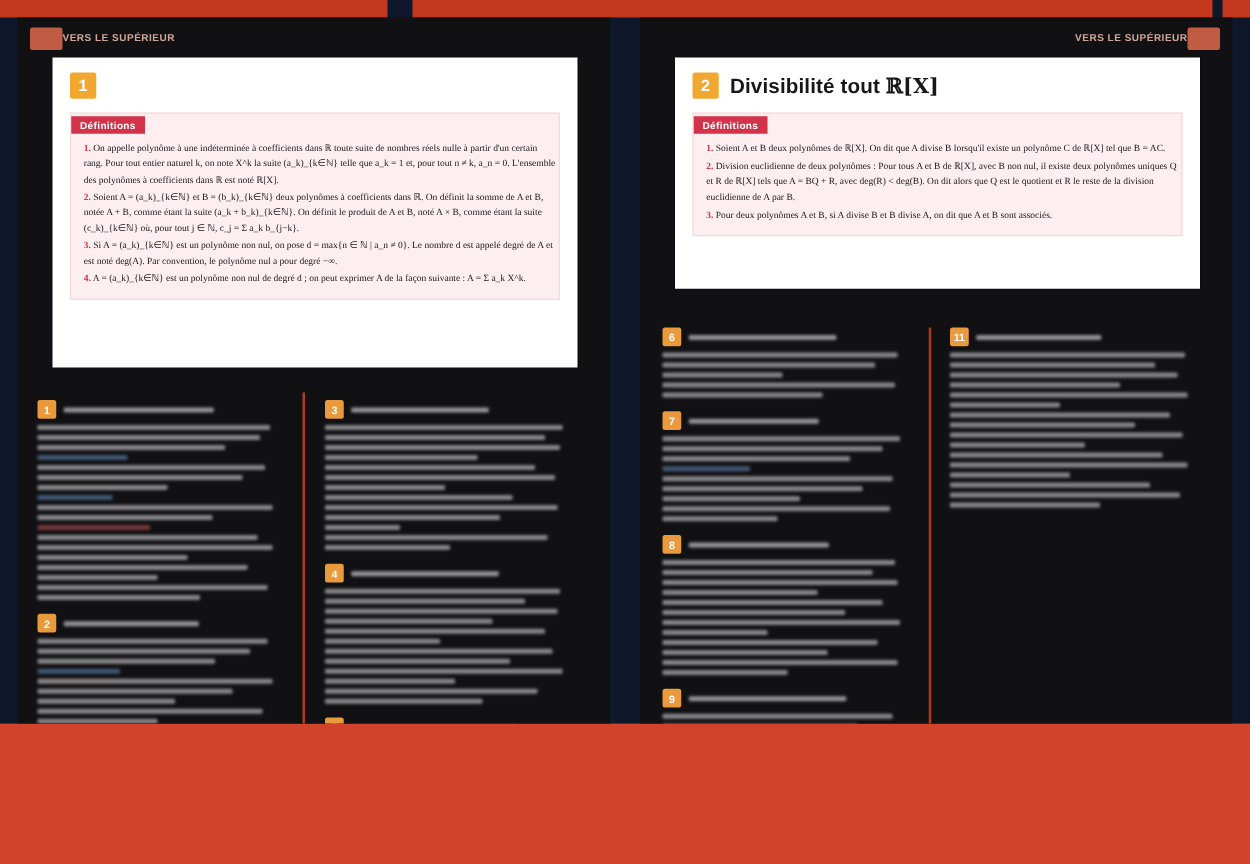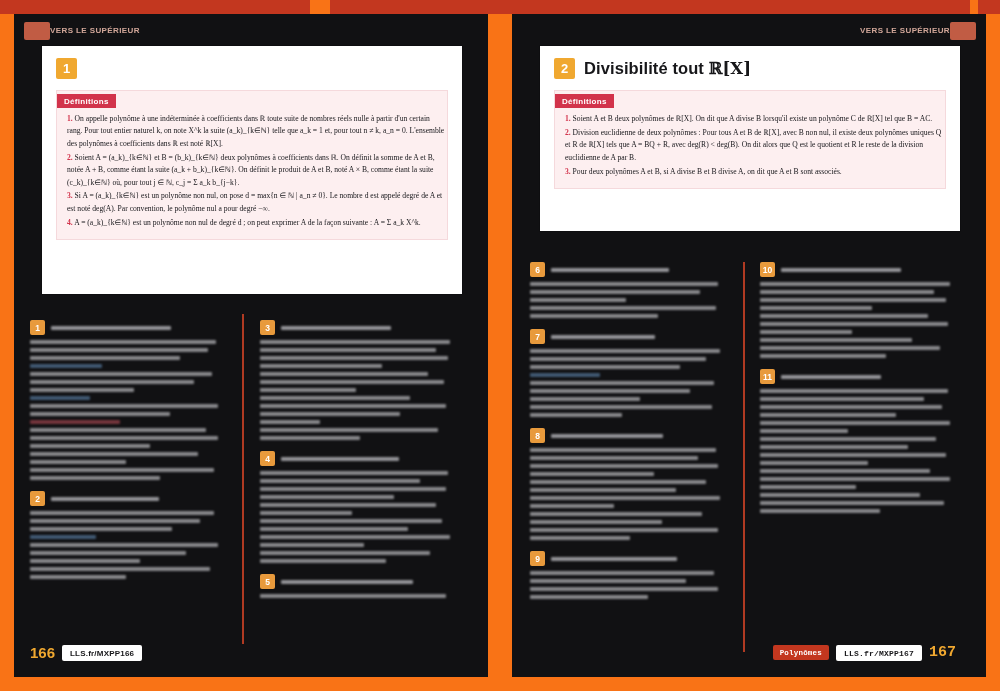--- a/index.html
+++ b/index.html
@@ -4,22 +4,22 @@
 <style>
   html, body {
     margin: 0;
     padding: 0;
     background: #d1442b;
     font-family: "Liberation Sans", sans-serif;
   }
   #page {
     position: relative;
     width: 1000px;
-    height: 691px;
-    background: #f97316;
+    height: 579px;
+    background: #0f172a;
     overflow: hidden;
   }
   
   .sheet {
     position: absolute;
     top: 14px;
     width: 474px;
     height: 663px;
     background: #111113;
   }
@@ -381,36 +381,20 @@
         <div class="blur-line" style="width:184px;"></div>
         <div class="blur-line" style="width:156px;"></div>
         <div class="blur-line" style="width:188px;"></div>
         <div class="blur-line" style="width:118px;"></div>
       </div>
     </div>
 
     <div class="colwrap" style="left:248px;top:248px;width:200px;">
       <div class="blur-block">
         <div class="exhead">
-          <div class="exnum">10</div>
-          <div class="blur-line t" style="width:120px;margin:0;"></div>
-        </div>
-        <div class="blur-line" style="width:190px;"></div>
-        <div class="blur-line" style="width:174px;"></div>
-        <div class="blur-line" style="width:186px;"></div>
-        <div class="blur-line" style="width:112px;"></div>
-        <div class="blur-line" style="width:168px;"></div>
-        <div class="blur-line" style="width:188px;"></div>
-        <div class="blur-line" style="width:92px;"></div>
-        <div class="blur-line" style="width:152px;"></div>
-        <div class="blur-line" style="width:180px;"></div>
-        <div class="blur-line" style="width:126px;"></div>
-      </div>
-      <div class="blur-block">
-        <div class="exhead">
           <div class="exnum">11</div>
           <div class="blur-line t" style="width:100px;margin:0;"></div>
         </div>
         <div class="blur-line" style="width:188px;"></div>
         <div class="blur-line" style="width:164px;"></div>
         <div class="blur-line" style="width:182px;"></div>
         <div class="blur-line" style="width:136px;"></div>
         <div class="blur-line" style="width:190px;"></div>
         <div class="blur-line" style="width:88px;"></div>
         <div class="blur-line" style="width:176px;"></div>

